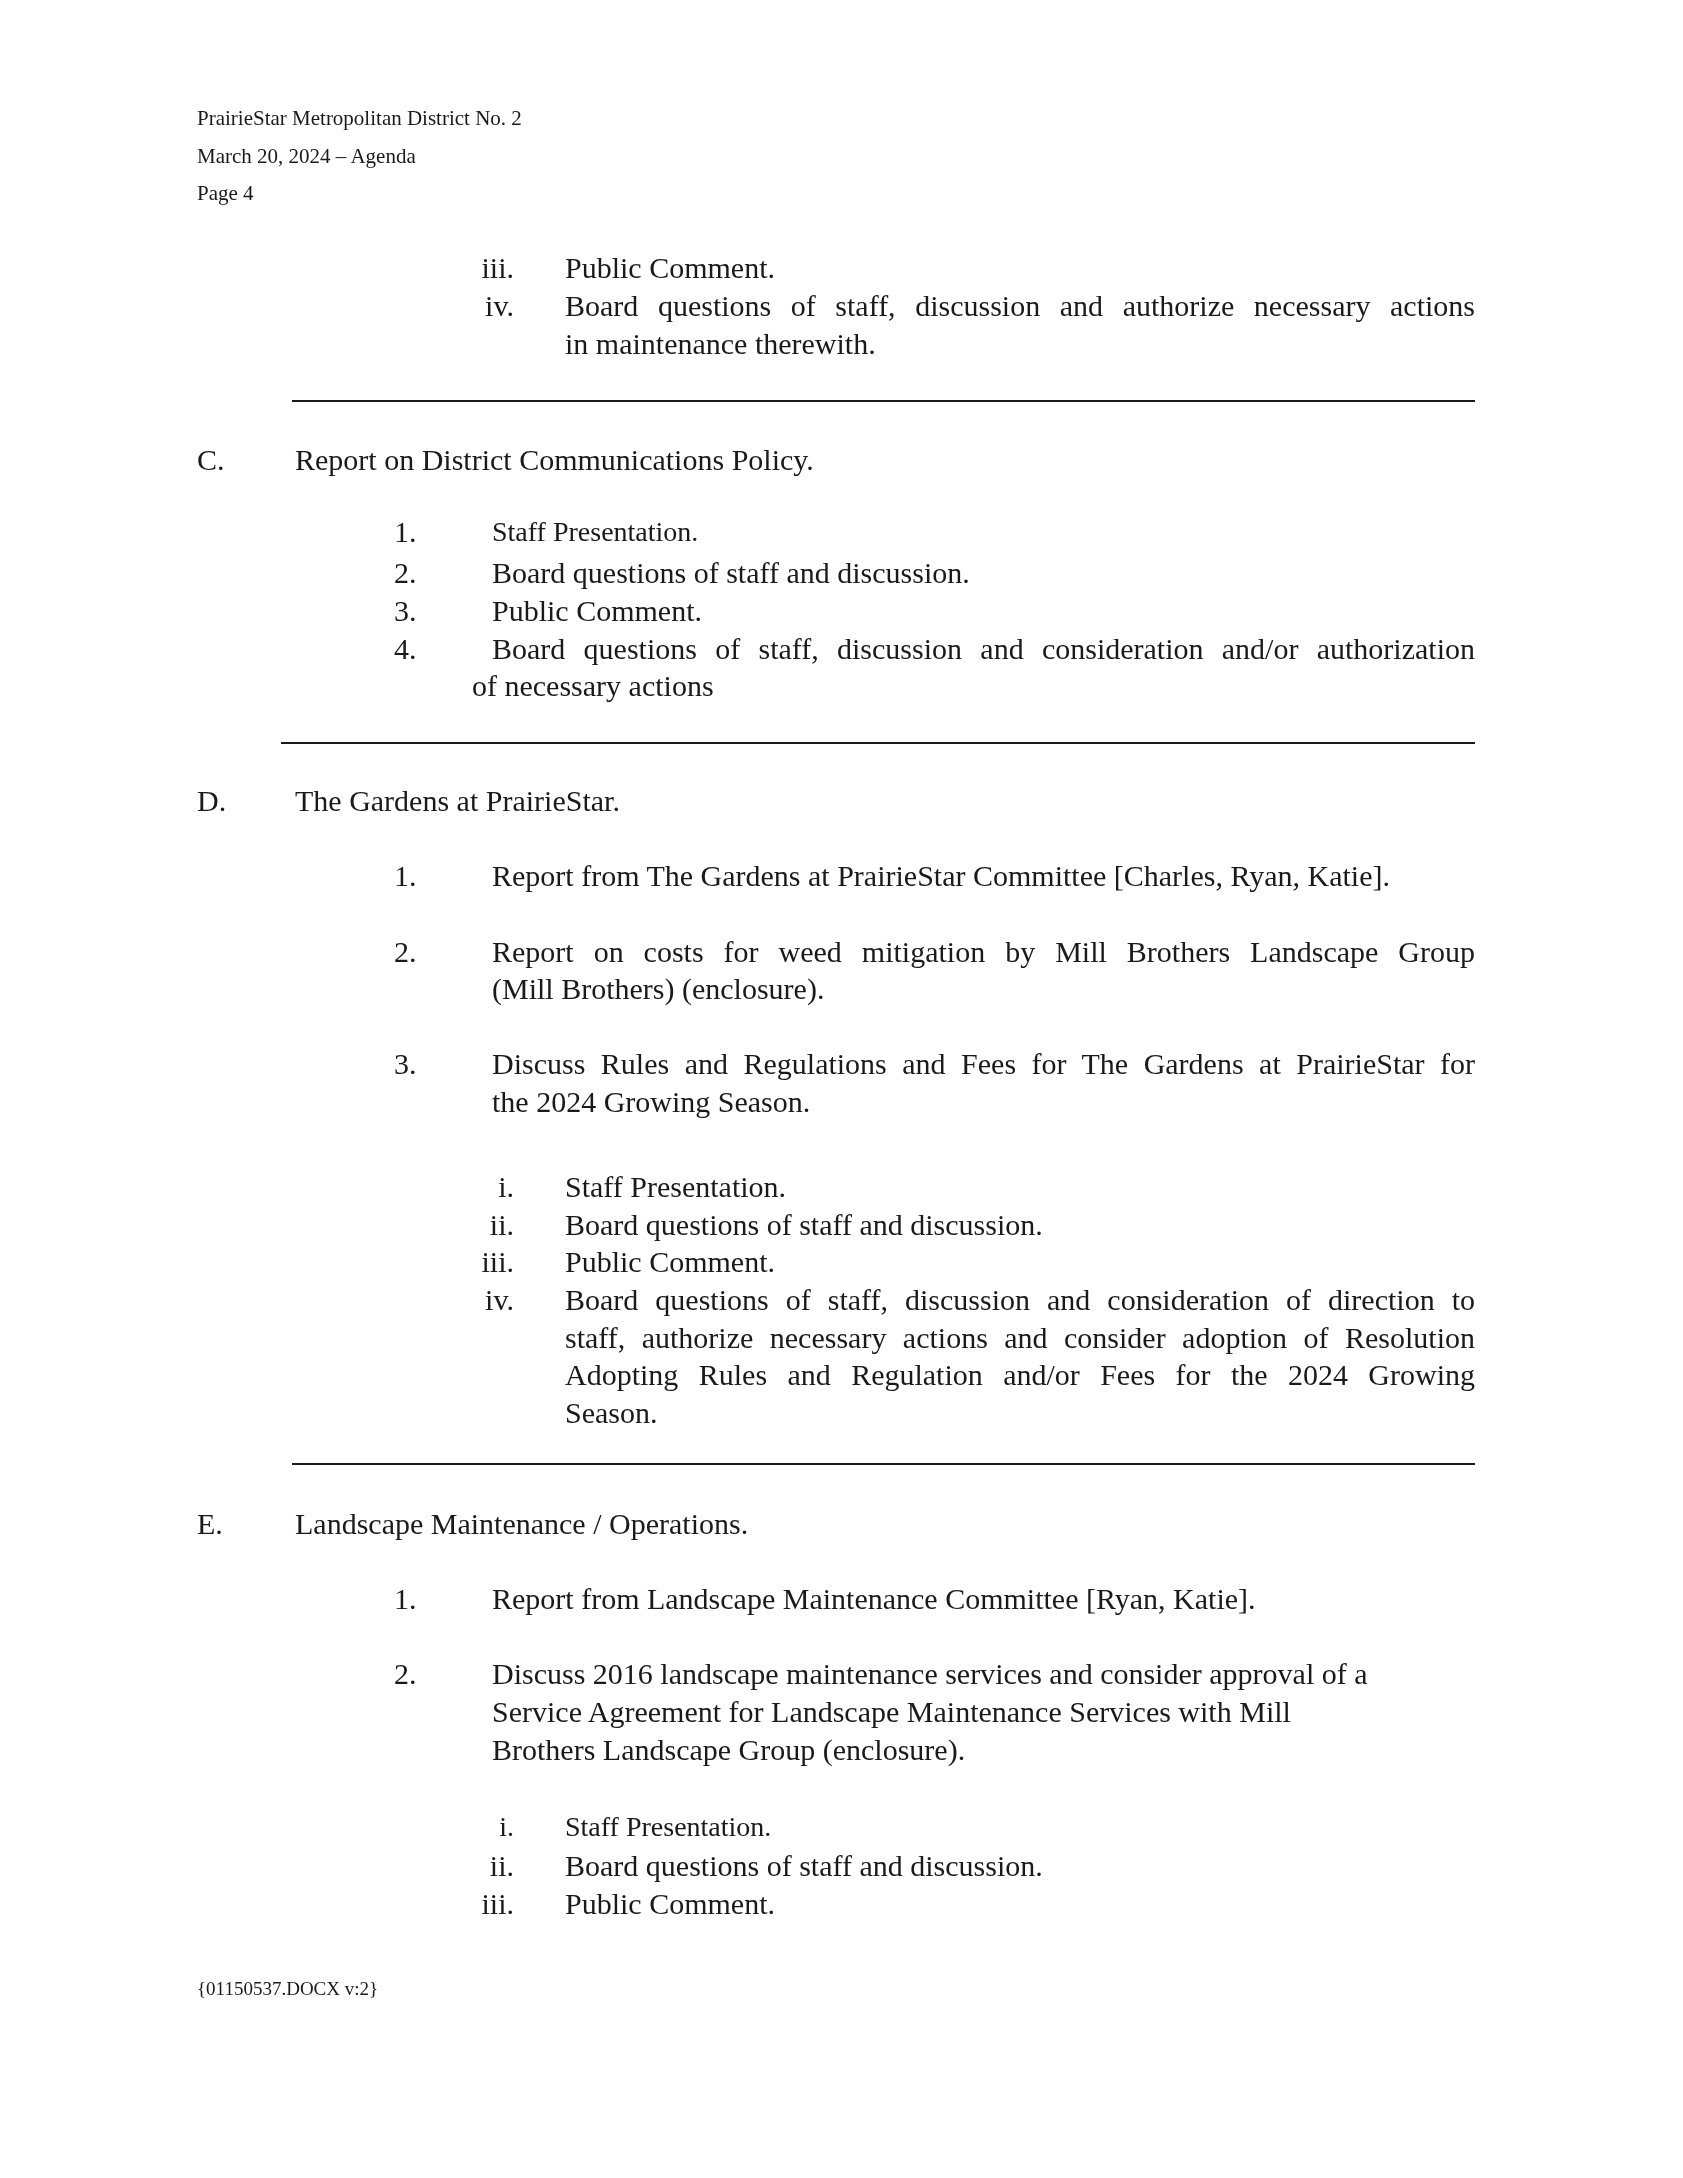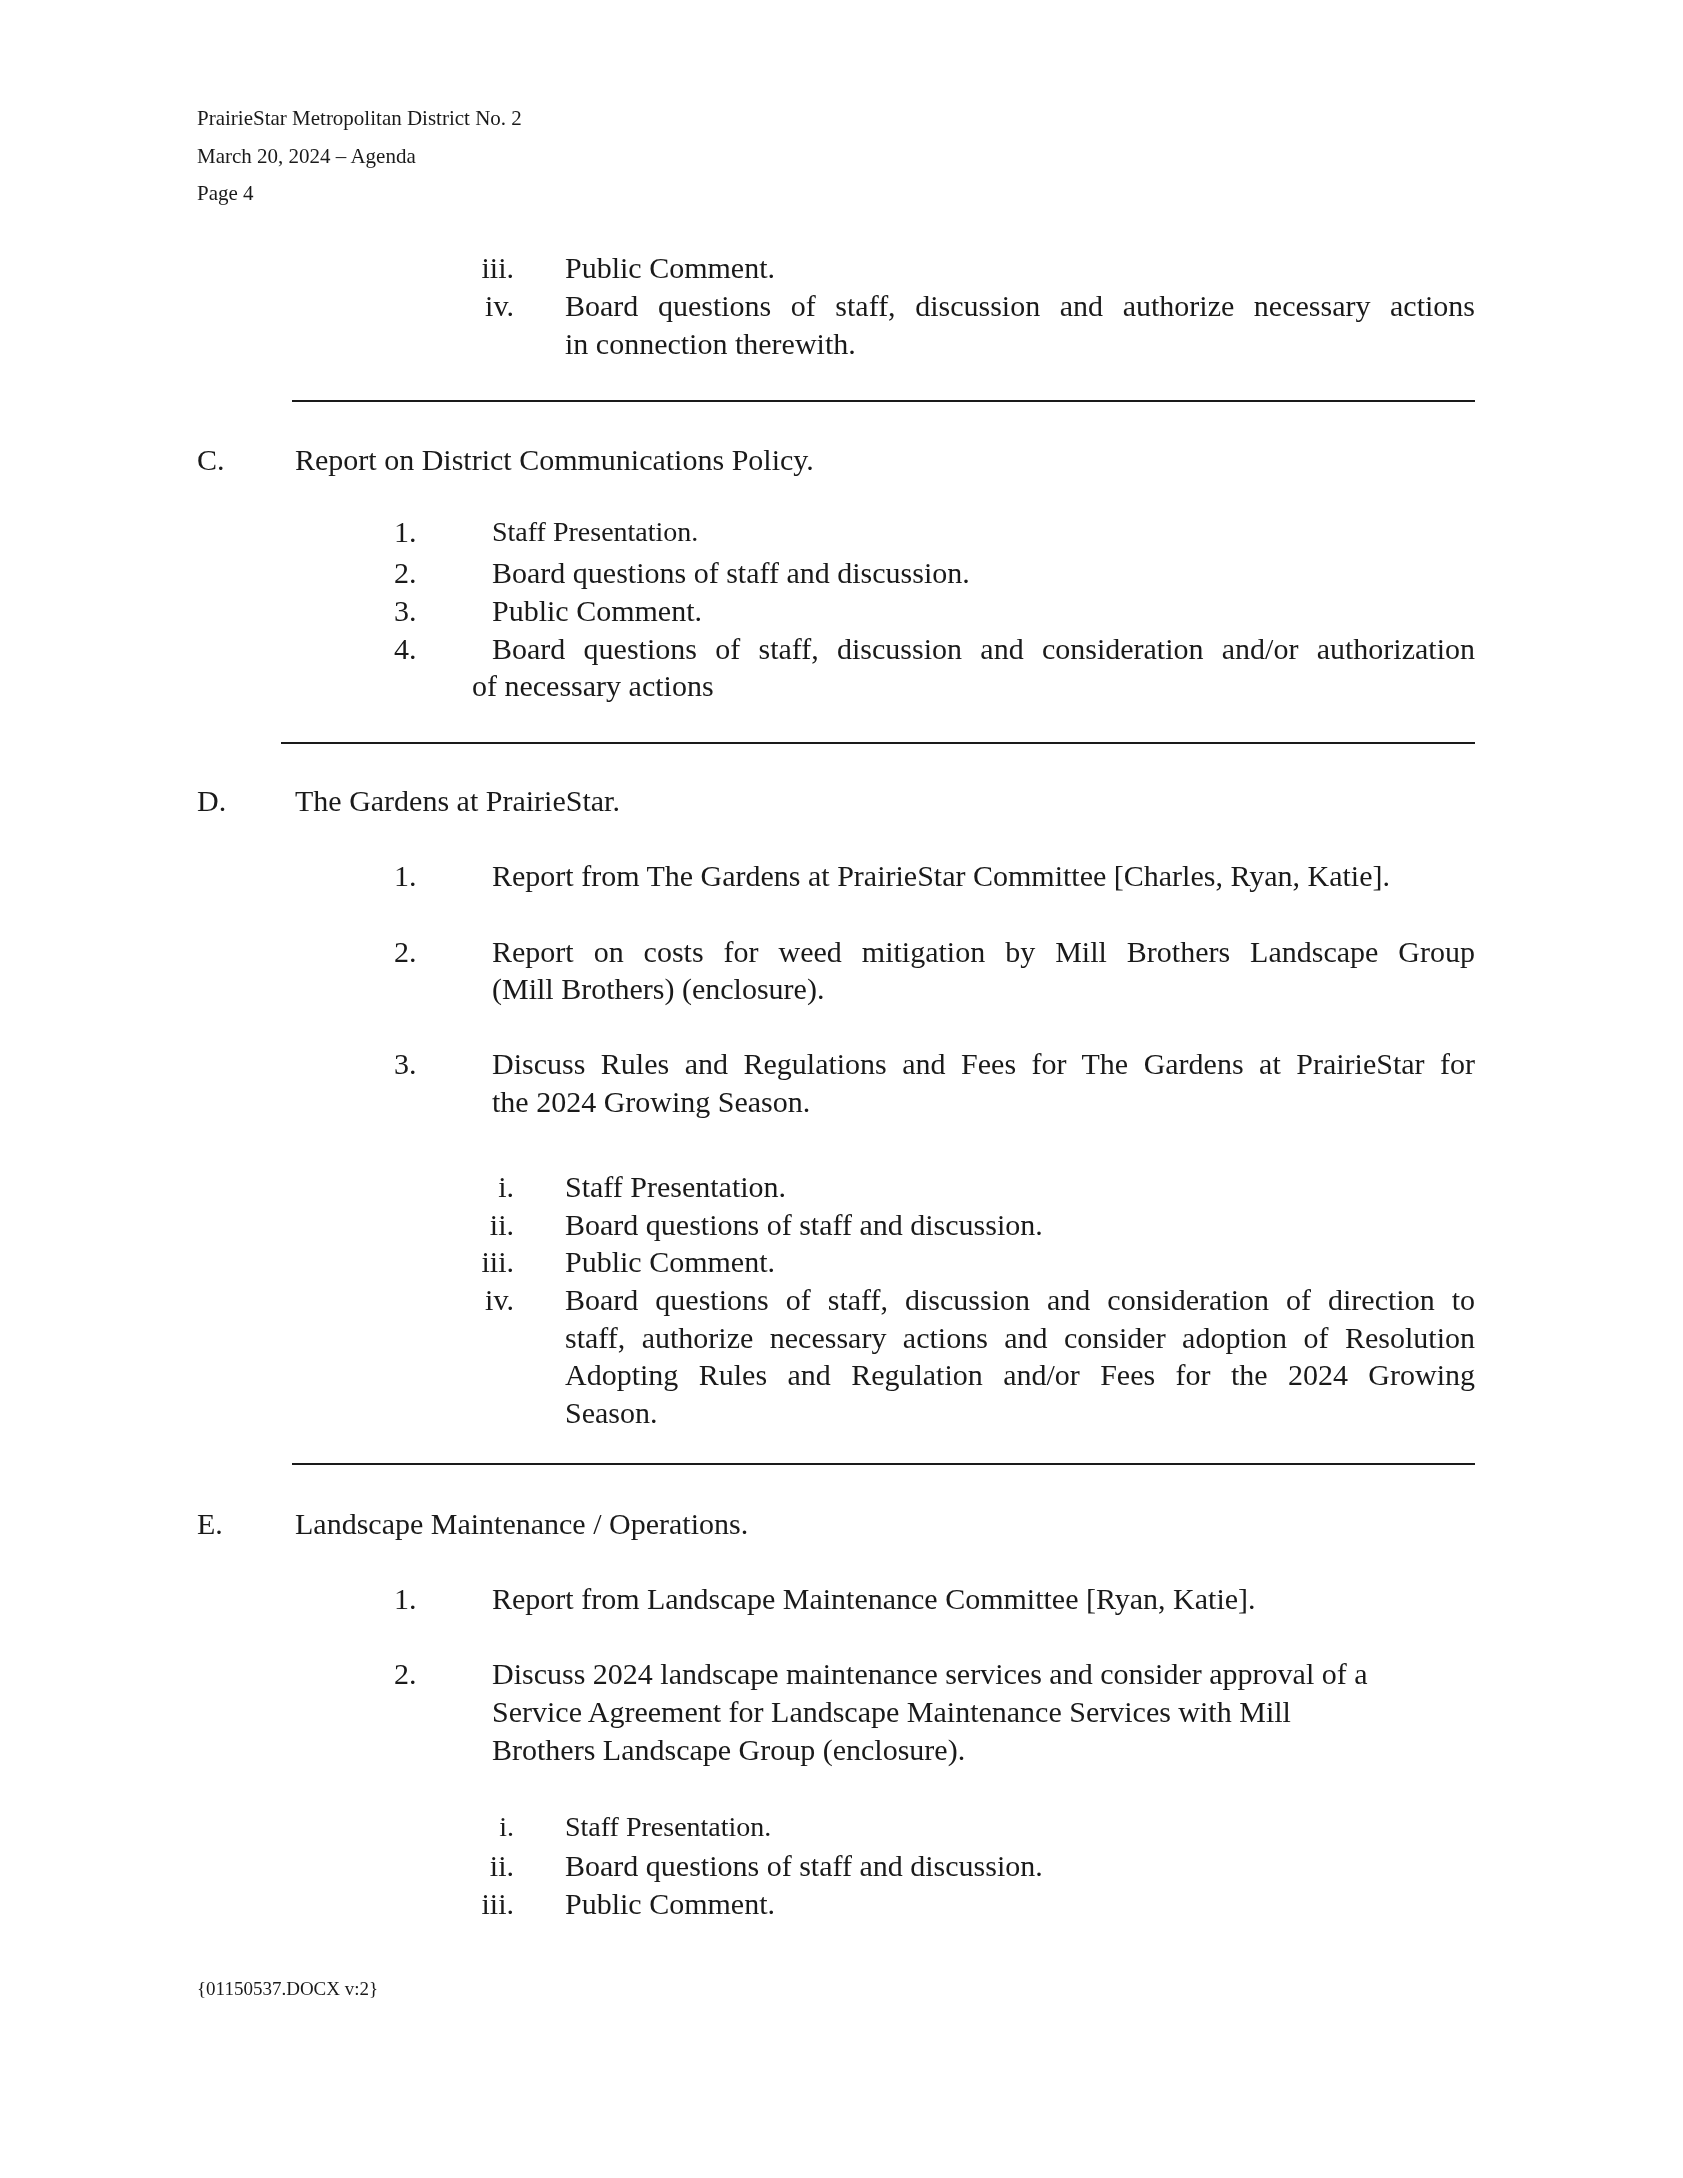--- a/index.html
+++ b/index.html
@@ -16,21 +16,21 @@
 <body>
 
 <div class="abs hdr" style="top:99px">PrairieStar Metropolitan District No. 2</div>
 <div class="abs hdr" style="top:137px">March 20, 2024 – Agenda</div>
 <div class="abs hdr" style="top:174px">Page 4</div>
 
 <div class="abs t roman" style="left:455px; top:249px">iii.</div>
 <div class="abs t" style="left:565px; top:249px">Public Comment.</div>
 <div class="abs t roman" style="left:455px; top:287px">iv.</div>
 <div class="abs t" style="left:565px; top:287px; width:910px; text-align:justify; text-align-last:justify; white-space:normal">Board questions of staff, discussion and authorize necessary actions</div>
-<div class="abs t" style="left:565px; top:325px">in connection therewith.</div>
+<div class="abs t" style="left:565px; top:325px">in maintenance therewith.</div>
 
 <div class="rule" style="left:292px; width:1183px; top:400px"></div>
 
 <div class="abs t" style="left:197px; top:441px">C.</div>
 <div class="abs t" style="left:295px; top:441px">Report on District Communications Policy.</div>
 
 <div class="abs t" style="left:394px; top:513px">1.</div>
 <div class="abs t" style="left:492px; top:513px; font-size:28px">Staff Presentation.</div>
 <div class="abs t" style="left:394px; top:554px">2.</div>
 <div class="abs t" style="left:492px; top:554px">Board questions of staff and discussion.</div>
@@ -70,21 +70,21 @@
 
 <div class="rule" style="left:292px; width:1183px; top:1463px"></div>
 
 <div class="abs t" style="left:197px; top:1505px">E.</div>
 <div class="abs t" style="left:295px; top:1505px">Landscape Maintenance / Operations.</div>
 
 <div class="abs t" style="left:394px; top:1580px">1.</div>
 <div class="abs t" style="left:492px; top:1580px">Report from Landscape Maintenance Committee [Ryan, Katie].</div>
 
 <div class="abs t" style="left:394px; top:1655px">2.</div>
-<div class="abs t" style="left:492px; top:1655px">Discuss 2024 landscape maintenance services and consider approval of a</div>
+<div class="abs t" style="left:492px; top:1655px">Discuss 2016 landscape maintenance services and consider approval of a</div>
 <div class="abs t" style="left:492px; top:1693px">Service Agreement for Landscape Maintenance Services with Mill</div>
 <div class="abs t" style="left:492px; top:1731px">Brothers Landscape Group (enclosure).</div>
 
 <div class="abs t roman" style="left:455px; top:1808px; font-size:28px">i.</div>
 <div class="abs t" style="left:565px; top:1808px; font-size:28px">Staff Presentation.</div>
 <div class="abs t roman" style="left:455px; top:1847px">ii.</div>
 <div class="abs t" style="left:565px; top:1847px">Board questions of staff and discussion.</div>
 <div class="abs t roman" style="left:455px; top:1885px">iii.</div>
 <div class="abs t" style="left:565px; top:1885px">Public Comment.</div>
 

